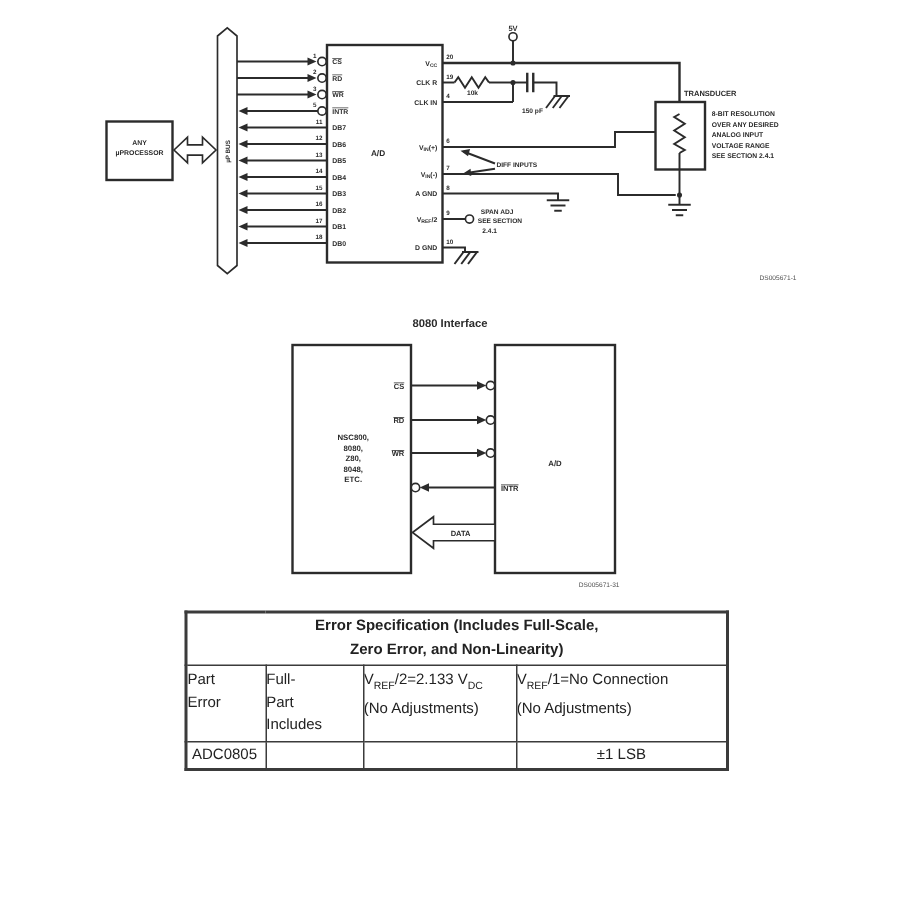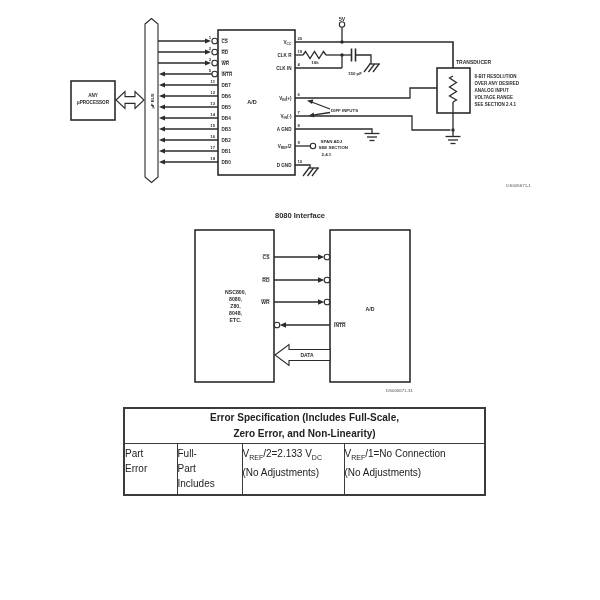--- a/index.html
+++ b/index.html
@@ -314,16 +314,22 @@
     </th>
     <th>
       <div><span>V</span><sub>REF</sub><span>/2=2.133 V</span><sub>DC</sub></div>
       <div>(No Adjustments)</div>
     </th>
     <th>
       <div><span>V</span><sub>REF</sub><span>/1=No Connection</span></div>
       <div>(No Adjustments)</div>
     </th>
   </tr>
+  <tr>
+    <td class="part">ADC0805</td>
+    <td class="val"></td>
+    <td class="val"></td>
+    <td class="val">±1 LSB</td>
+  </tr>
   </tbody>
 </table>
 
 </div>
 
 </body></html>

